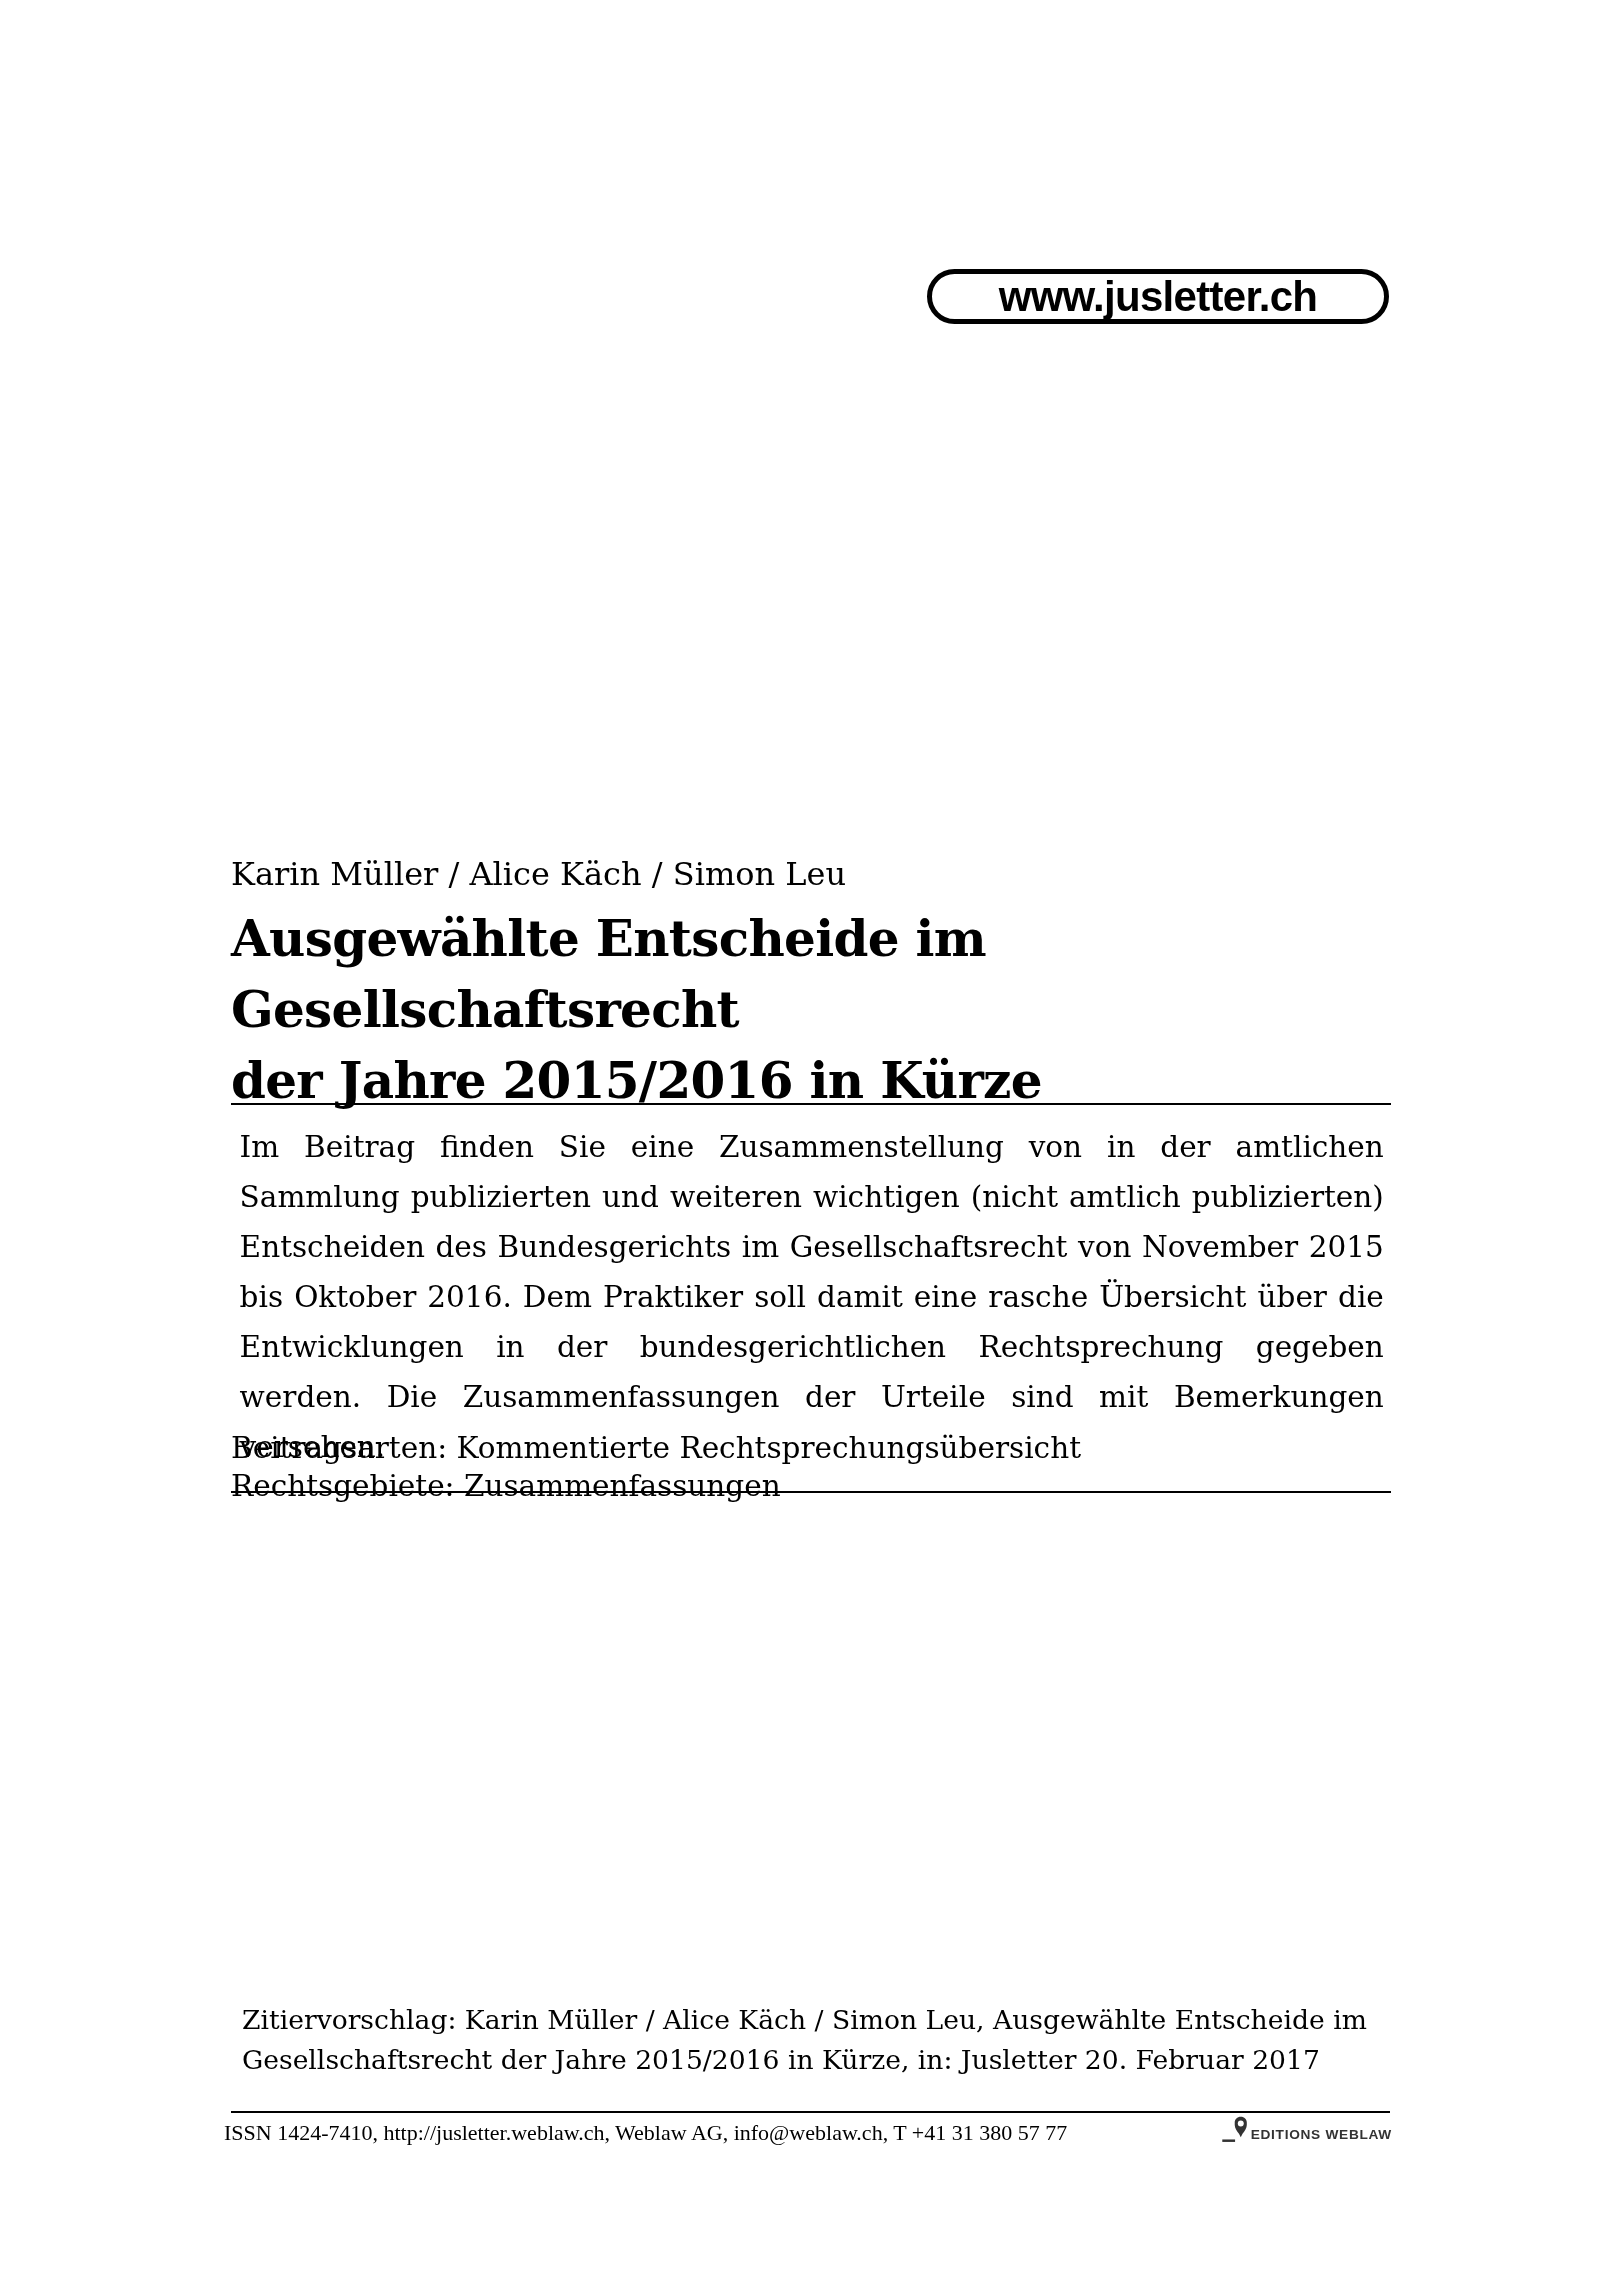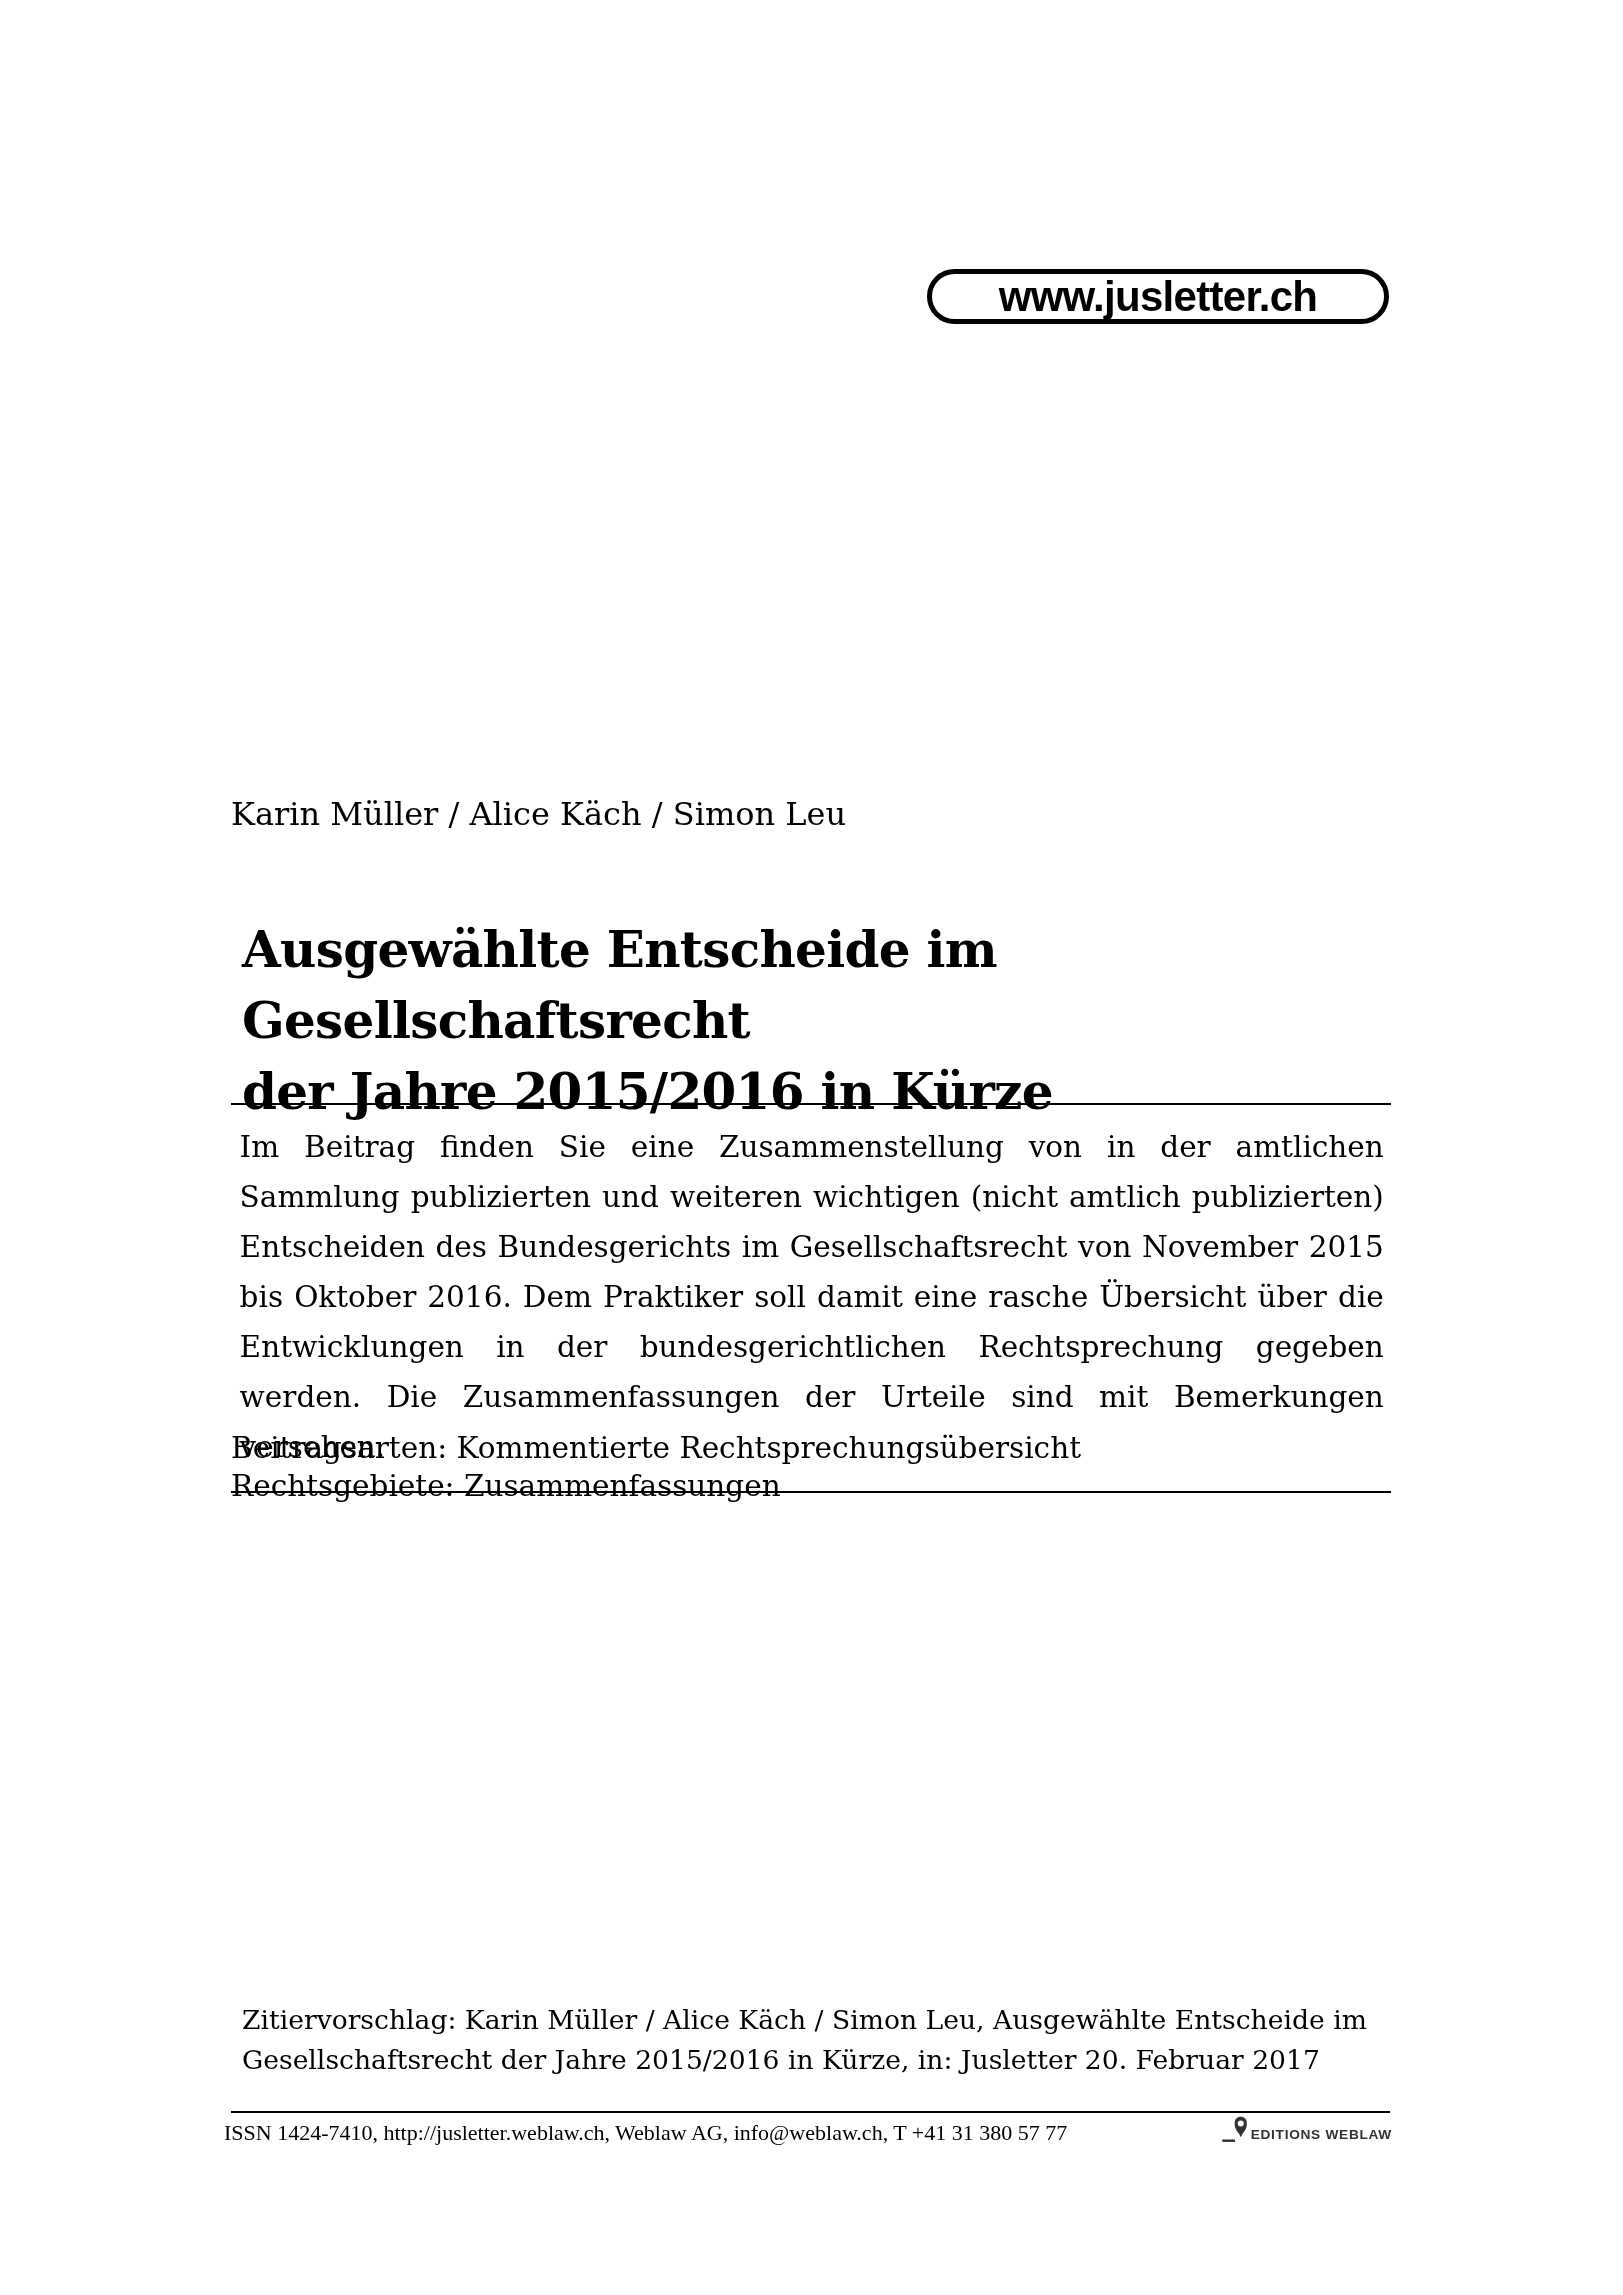--- a/index.html
+++ b/index.html
@@ -29,21 +29,21 @@
     font-family: "Liberation Sans", sans-serif;
     font-weight: bold;
     font-size: 42px;
     letter-spacing: -0.7px;
     white-space: nowrap;
   }
 
   .authors {
     position: absolute;
     left: 231px;
-    top: 794px;
+    top: 854px;
     font-size: 32px;
     line-height: 40px;
     white-space: nowrap;
   }
 
   .title {
     position: absolute;
     left: 231px;
     top: 903px;
     width: 1168px;
@@ -134,21 +134,21 @@
 <body>
 
 <div class="page">
 
   <div class="site-badge">
     <span>www.jusletter.ch</span>
   </div>
 
   <div class="authors">Karin Müller / Alice Käch / Simon Leu</div>
 
-  <h1 class="title" style="margin:11px;">Ausgewählte Entscheide im Gesellschaftsrecht
+  <h1 class="title" style="margin:0;">Ausgewählte Entscheide im Gesellschaftsrecht
 der Jahre 2015/2016 in Kürze</h1>
 
   <div class="abstract">
     <p lang="de">Im Beitrag finden Sie eine Zusammenstellung von in der amtlichen Sammlung publizierten und weiteren wichtigen (nicht amtlich publizierten) Entscheiden des Bundesgerichts im Gesellschaftsrecht von November 2015 bis Oktober 2016. Dem Praktiker soll damit eine rasche Übersicht über die Entwicklungen in der bundesgerichtlichen Rechtsprechung gegeben werden. Die Zusammenfassungen der Urteile sind mit Bemerkungen versehen.</p>
   </div>
 
   <div class="categories">
     <div class="cat-row">
       <span>Beitragsarten:</span>
       <span>Kommentierte Rechtsprechungsübersicht</span>

